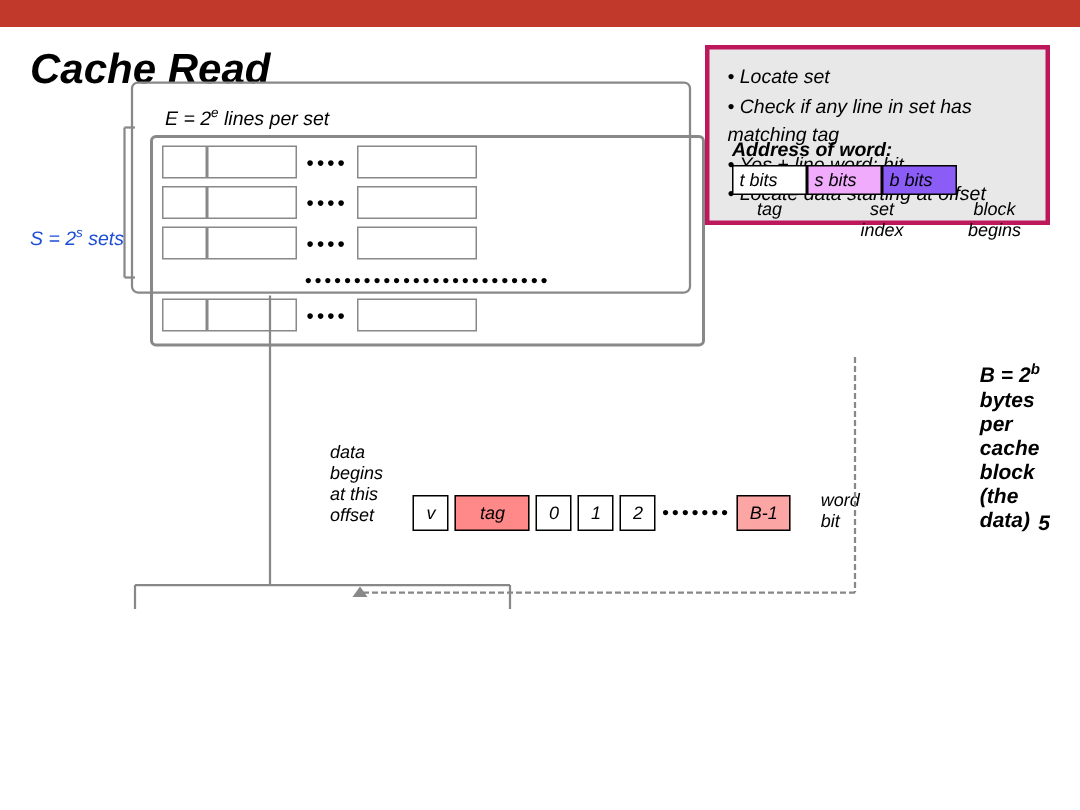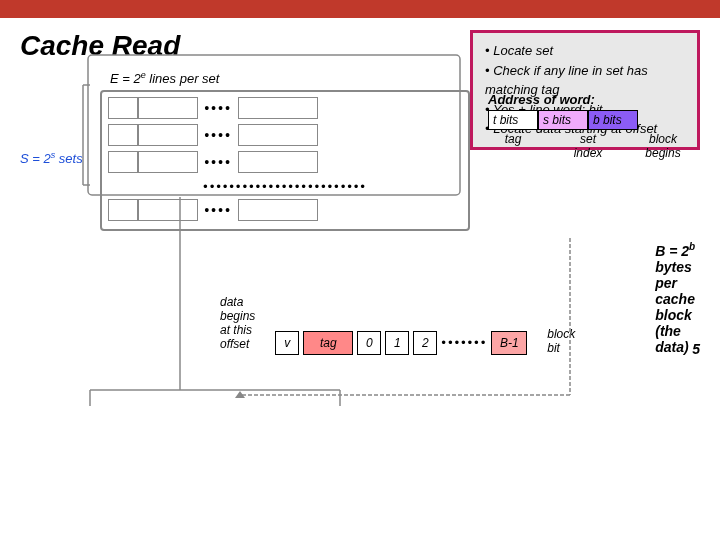--- a/index.html
+++ b/index.html
@@ -333,21 +333,21 @@
       <div class="data-begins-label">data begins at this offset</div>
       <div class="cache-line-detail">
         <div class="v-cell">v</div>
         <div class="tag-cell">tag</div>
         <div class="num-cell">0</div>
         <div class="num-cell">1</div>
         <div class="num-cell">2</div>
         <div class="data-dots">•••••••</div>
         <div class="b1-cell">B-1</div>
       </div>
-      <div class="valid-label">block bit</div>
+      <div class="valid-label">word bit</div>
       <div class="b-label">
         <span>B = 2</span><sup>b</sup><span> bytes per cache block (the data)</span>
       </div>
     </div>
   </div>
 
   <div class="page-num">5</div>
 </div>
 
 <svg class="svg-overlay" xmlns="http://www.w3.org/2000/svg">

